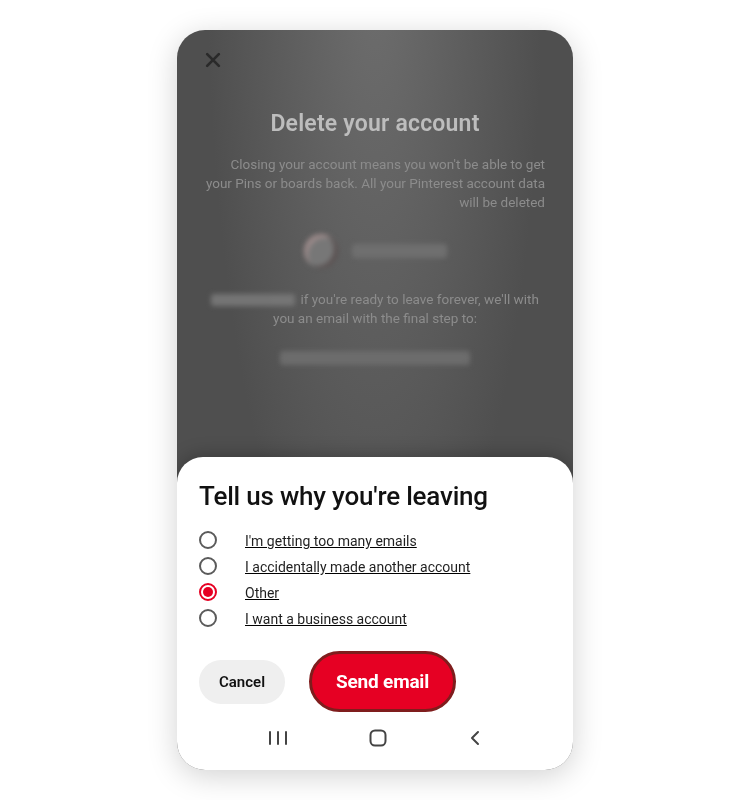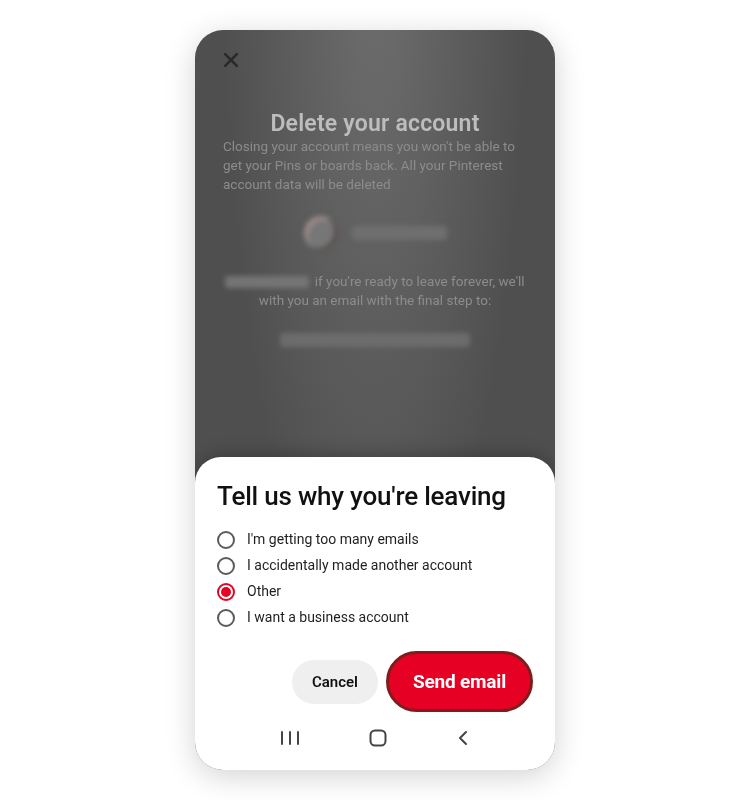--- a/index.html
+++ b/index.html
@@ -6,21 +6,21 @@
     body {
       width: 750px;
       height: 800px;
       background: #fff;
       display: flex;
       align-items: center;
       justify-content: center;
       font-family: -apple-system, BlinkMacSystemFont, "Segoe UI", Roboto, Helvetica, Arial, sans-serif;
     }
     .phone {
-      width: 360px;
+      width: 396px;
       height: 740px;
       border-radius: 28px;
       background: #fff;
       box-shadow: 0 6px 30px rgba(0,0,0,0.18);
       position: relative;
       overflow: hidden;
     }
     .back-content {
       position: absolute;
       inset: 0;
@@ -36,24 +36,25 @@
     .close-x svg { width: 20px; height: 20px; }
     .back-title {
       text-align: center;
       color: #bdbdbd;
       font-size: 23px;
       font-weight: 600;
       margin-top: 34px;
       letter-spacing: 0.2px;
     }
     .back-desc {
-      text-align: left;
+      text-align: right;
       color: #8c8c8c;
       font-size: 13.5px;
       line-height: 1.4;
+      margin-top: 18px;
       padding: 0 6px;
     }
     .back-user {
       display:flex; align-items:center; justify-content:center;
       gap: 14px;
       margin-top: 22px;
     }
     .avatar {
       width: 34px; height: 34px; border-radius: 50%;
       background: #777;
@@ -102,24 +103,25 @@
     }
     .sheet-title {
       font-size: 26px;
       font-weight: 500;
       color: #111;
       letter-spacing: -0.2px;
     }
     .options { margin-top: 16px; }
     .option {
       display: flex;
-      align-items: flex-start;
-      gap: 12px;
+      align-items: flex-end;
+      gap: 28px;
       padding: 4px 0;
       cursor: pointer;
+      text-decoration: underline;
     }
     .radio {
       width: 18px; height: 18px;
       border: 2px solid #5b5b5b;
       border-radius: 50%;
       flex: 0 0 auto;
       display:flex; align-items:center; justify-content:center;
     }
     .radio.selected { border-color: #e60023; }
     .radio.selected::after {
@@ -127,23 +129,22 @@
       width: 10px; height: 10px;
       border-radius: 50%;
       background: #e60023;
     }
     .option-label {
       font-size: 14px;
       color: #1f1f1f;
     }
     .actions {
       display: flex;
-      justify-content: flex-end;
       align-items: center;
-      gap: 8px;
+      gap: 24px;
       margin-top: 20px;
       margin-bottom: 8px;
     }
     .btn {
       border: none;
       font-family: inherit;
       cursor: pointer;
     }
     .btn-cancel {
       background: #efefef;

